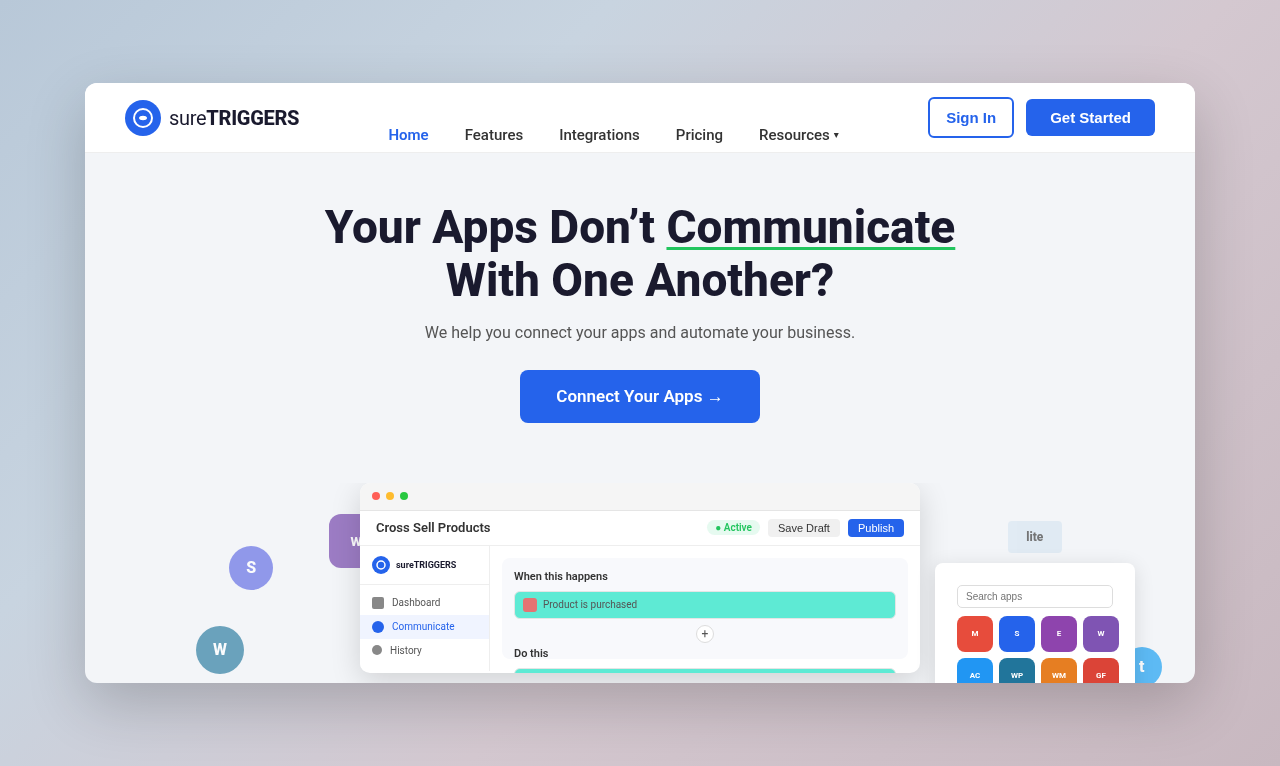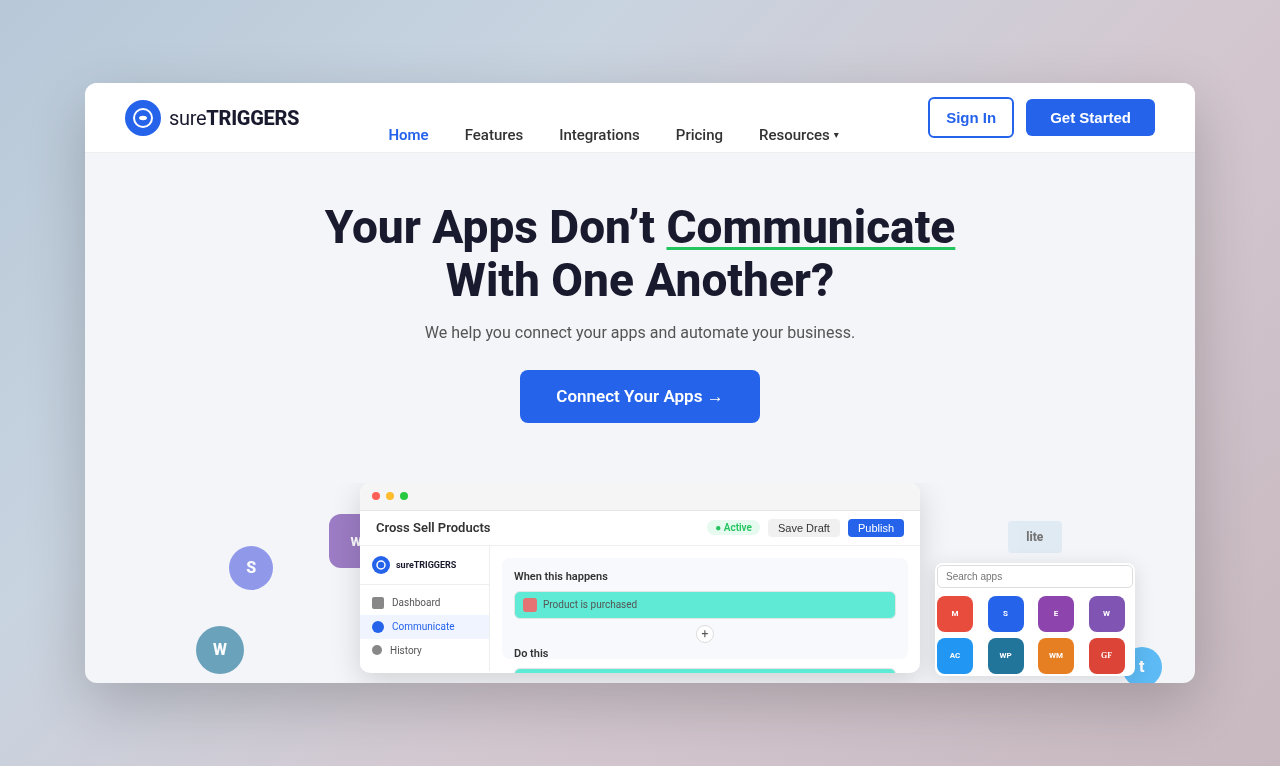--- a/index.html
+++ b/index.html
@@ -340,21 +340,21 @@
     }
     
     .search-panel {
       position: absolute;
       right: 60px;
       top: 80px;
       background: #fff;
       border-radius: 8px;
       box-shadow: 0 4px 20px rgba(0,0,0,0.12);
       width: 200px;
-      padding: 2px;
+      padding: 22px;
       z-index: 6;
     }
     .search-input-sm {
       width: 100%;
       border: 1px solid #ddd;
       border-radius: 5px;
       padding: 5px 8px;
       font-size: 10px;
       margin-bottom: 8px;
     }
@@ -496,18 +496,18 @@
     <div class="search-panel">
       <input class="search-input-sm" type="text" placeholder="Search apps" style="">
       <div class="app-grid">
         <div class="app-grid-icon" style="background:#e74c3c;">M</div>
         <div class="app-grid-icon" style="background:#2563eb;">S</div>
         <div class="app-grid-icon" style="background:#8e44ad;">E</div>
         <div class="app-grid-icon" style="background:#7f54b3;">W</div>
         <div class="app-grid-icon" style="background:#2196f3;">AC</div>
         <div class="app-grid-icon" style="background:#21759b;">WP</div>
         <div class="app-grid-icon" style="background:#e67e22;">WM</div>
-        <div class="app-grid-icon" style="background:#db4437;font-family:Liberation Serif, serif;">GF</div>
+        <div class="app-grid-icon" style="background:#db4437;">GF</div>
       </div>
     </div>
 
   </div>
 </div>
 
 </body></html>

